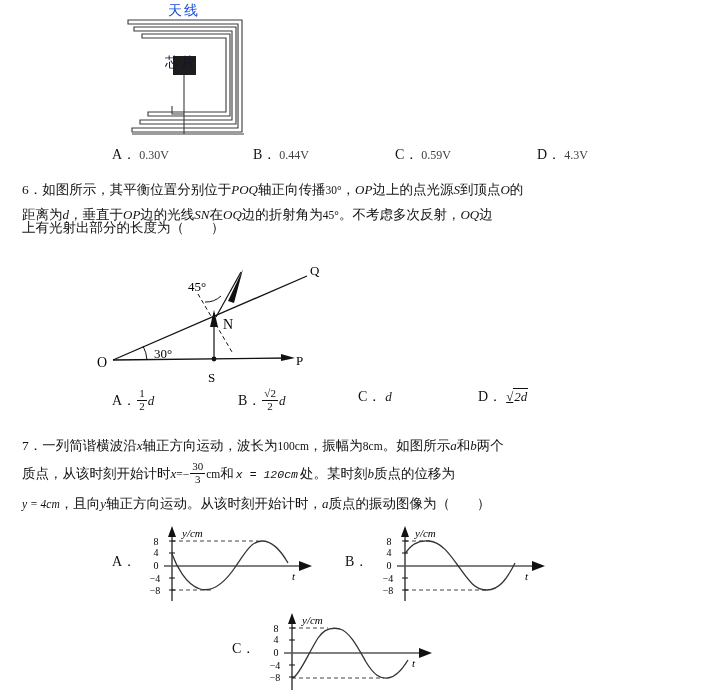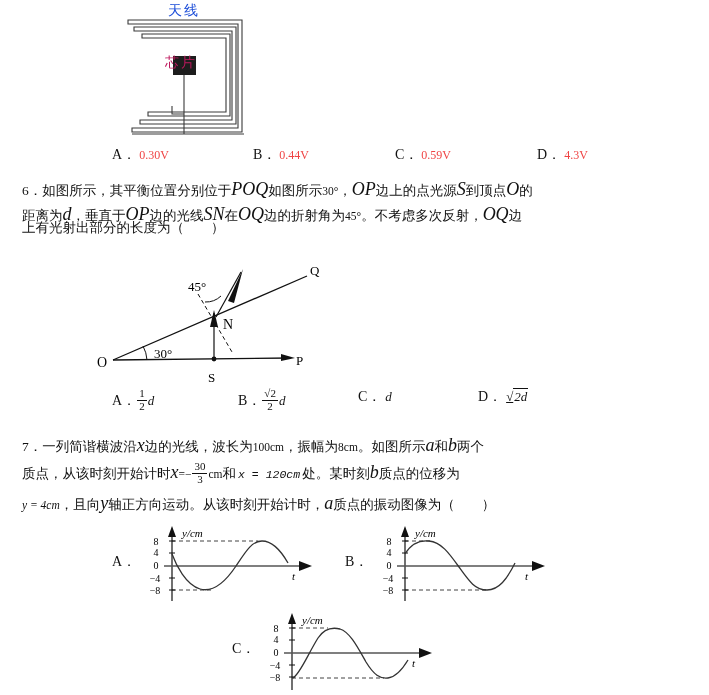--- a/index.html
+++ b/index.html
@@ -35,54 +35,54 @@
     font-size: 14px;
     letter-spacing: 2px;
     color: #1d4ed8;
   }
   #chip-label {
     position: absolute;
     left: 45px;
     top: 52px;
     font-size: 14px;
     letter-spacing: 2px;
-    color: #be185d;
+    color: #0f172a;
   }
 
   
   .answer-row {
     position: absolute;
     left: 0;
     width: 709px;
     height: 24px;
   }
   .answer-row .opt {
     position: absolute;
     font-size: 13px;
     white-space: nowrap;
   }
   .answer-row .opt .lbl {
     font-family: "Liberation Serif", serif;
     font-size: 14px;
   }
   .answer-row .opt .val {
     font-size: 12px;
-    color: #ef4444;
+    color: #404040;
     margin-left: 3px;
   }
 
   
   .qline {
     position: absolute;
     font-size: 13.5px;
     line-height: 18px;
     white-space: nowrap;
   }
   .qline .num { font-family: "Liberation Serif", serif; }
-  .qline .var { font-style: italic; font-family: "Liberation Serif", serif; font-size: 18px;}
+  .qline .var { font-style: italic; font-family: "Liberation Serif", serif; font-size: 13px;}
   .qline .numsm { font-size: 11.5px; font-family: "Liberation Serif", serif;}
 
   
   .frac {
     display: inline-block;
     vertical-align: -0.45em;
     text-align: center;
     font-size: 11px;
     line-height: 1.05;
     font-family: "Liberation Serif", serif;
@@ -162,21 +162,21 @@
   </div>
   <div class="opt" style="left:395px;">
     <span class="lbl">C．</span><span class="val">0.59V</span>
   </div>
   <div class="opt" style="left:537px;">
     <span class="lbl">D．</span><span class="val">4.3V</span>
   </div>
 </div>
 
 <div class="qline cn" style="left:22px; top:180px;">
-  <span class="num">6．</span><span>如图所示，其平衡位置分别位于</span><span class="var">POQ</span><span>如图所示</span><span class="numsm">30°</span><span>，</span><span class="var">OP</span><span>边上的点光源</span><span class="var">S</span><span>到顶点</span><span class="var">O</span><span>的</span>
+  <span class="num">6．</span><span>如图所示，其平衡位置分别位于</span><span class="var">POQ</span><span>轴正向传播</span><span class="numsm">30°</span><span>，</span><span class="var">OP</span><span>边上的点光源</span><span class="var">S</span><span>到顶点</span><span class="var">O</span><span>的</span>
 </div>
 
 <div class="qline cn" style="left:22px; top:205px;">
   <span>距离为</span><span class="var">d</span><span>，垂直于</span><span class="var">OP</span><span>边的光线</span><span class="var">SN</span><span>在</span><span class="var">OQ</span><span>边的折射角为</span><span class="numsm">45°</span><span>。不考虑多次反射，</span><span class="var">OQ</span><span>边</span>
 </div>
 
 <div class="qline cn" style="left:22px; top:218px;">上有光射出部分的长度为（　　）</div>
 
 <div id="wedge-figure">
   <svg width="285" height="130" viewBox="0 0 285 130">
@@ -219,21 +219,21 @@
   </div>
   <div class="opt" style="left:358px;">
     <span class="lbl">C．</span><span class="it" style="margin-left:4px;">d</span>
   </div>
   <div class="opt" style="left:478px;">
     <span class="lbl">D．</span><span class="sqrt" style="margin-left:4px;">√<span class="bar it">2d</span></span>
   </div>
 </div>
 
 <div class="qline cn" style="left:22px; top:436px;">
-  <span class="num">7．</span><span>一列简谐横波沿</span><span class="var">x</span><span>边的光线，波长为</span><span class="numsm">100cm</span><span>，振幅为</span><span class="numsm">8cm</span><span>。如图所示</span><span class="var">a</span><span>和</span><span class="var">b</span><span>两个</span>
+  <span class="num">7．</span><span>一列简谐横波沿</span><span class="var">x</span><span>轴正方向运动，波长为</span><span class="numsm">100cm</span><span>，振幅为</span><span class="numsm">8cm</span><span>。如图所示</span><span class="var">a</span><span>和</span><span class="var">b</span><span>两个</span>
 </div>
 
 <div class="qline cn" style="left:22px; top:461px;">
   <span>质点，从该时刻开始计时</span><span class="var">x</span><span class="numsm">=−</span><span class="frac"><span class="top">30</span><span class="bot">3</span></span><span class="numsm">cm</span><span>和</span><span class="numsm it" style="margin:0 2px;font-family:Liberation Mono, monospace;">x = 120cm</span><span>处。某时刻</span><span class="var">b</span><span>质点的位移为</span>
 </div>
 
 <div class="qline cn" style="left:22px; top:494px;text-align:center;">
   <span class="numsm it">y = 4cm</span><span>，且向</span><span class="var">y</span><span>轴正方向运动。从该时刻开始计时，</span><span class="var">a</span><span>质点的振动图像为（　　）</span>
 </div>
 

